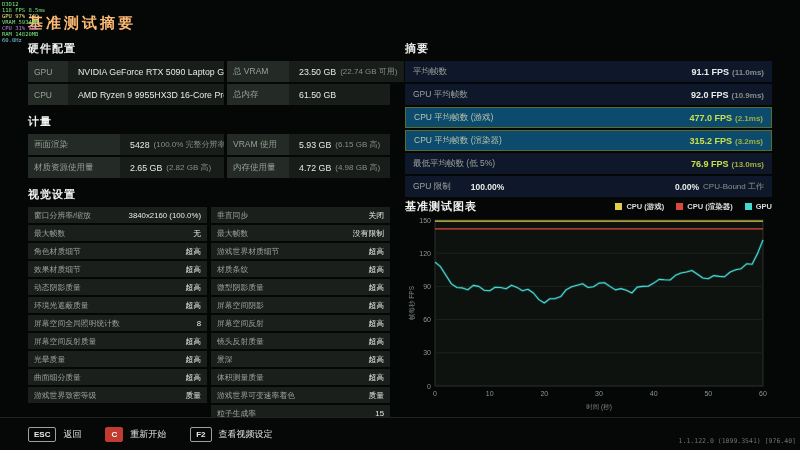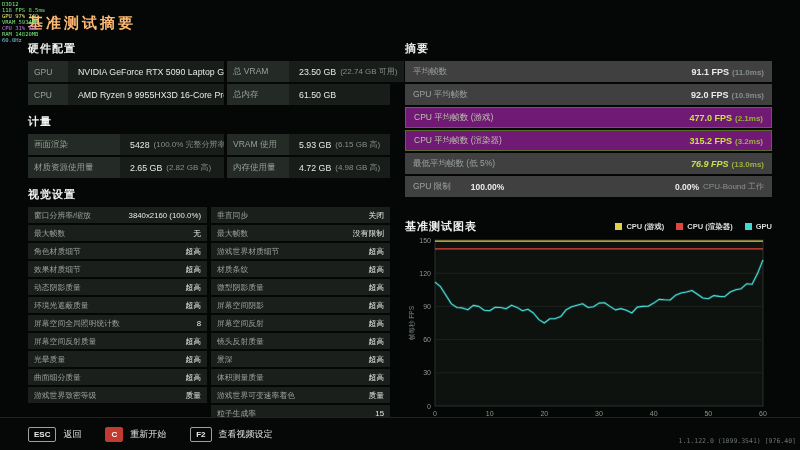--- a/index.html
+++ b/index.html
@@ -60,41 +60,41 @@
   .vis-row {
     background:#1b1f1c; height:16px; margin-bottom:2px;
     display:flex; align-items:center; justify-content:space-between;
     padding:0 6px; white-space:nowrap; overflow:hidden;
   }
   .vis-label { color:#99a19a; font-size:7.8px; overflow:hidden; text-overflow:ellipsis; }
   .vis-value { color:#e6eae6; font-size:7.8px; margin-left:6px; }
 
   
   .sum-row {
-    background:#404040; height:21px; margin-bottom:2px;
+    background:#0f172a; height:21px; margin-bottom:2px;
     display:flex; align-items:center; padding:0 8px; white-space:nowrap;
   }
   .sum-label { color:#9aa29b; font-size:8.5px; }
   .sum-value { margin-left:auto; font-size:9px; font-weight:bold; color:#e9ede9; }
   .sum-value i { font-style:normal; }
   .sum-value .sub { color:#878f88; font-weight:bold; font-size:8px; margin-left:3px; }
-  .sum-row.highlight { background:#701a75; border:1px solid #5a6e2a; }
+  .sum-row.highlight { background:#0c4a6e; border:1px solid #5a6e2a; }
   .sum-row.highlight .sum-label { color:#b9c4a8; }
   .sum-row.highlight .sum-value i.v { color:#c9e049; }
   .sum-row.highlight .sum-value .sub { color:#9db13f; }
-  .sum-row.green-value .sum-value i.v { color:#c9e049;font-style:italic; }
+  .sum-row.green-value .sum-value i.v { color:#c9e049; }
   .sum-row.green-value .sum-value .sub { color:#9db13f; }
   .bound-row .bound-mid { margin-left:20px; color:#e9ede9; font-size:8.5px; font-weight:bold; }
   .bound-row .spacer { flex:1; }
   .bound-row .bound-right-val { color:#e9ede9; font-size:8.5px; font-weight:bold; }
   .bound-row .bound-right-label { color:#8a938b; font-size:8px; margin-left:4px; }
 
   
   .chart-header-row {
-    margin-top:20px; display:flex; align-items:center; justify-content:space-between;
+    margin-top:0; display:flex; align-items:center; justify-content:space-between;
   }
   .legend { display:flex; gap:12px; align-items:center; }
   .leg-item { display:flex; align-items:center; gap:4px; }
   .leg-swatch { width:7px; height:7px; display:inline-block; }
   .leg-text { font-size:7.5px; font-weight:bold; color:#d8dcd8; }
   .chart-box { height:198px; }
 
   
   .footer {
     position:absolute; left:0; right:0; bottom:0; height:26px;

